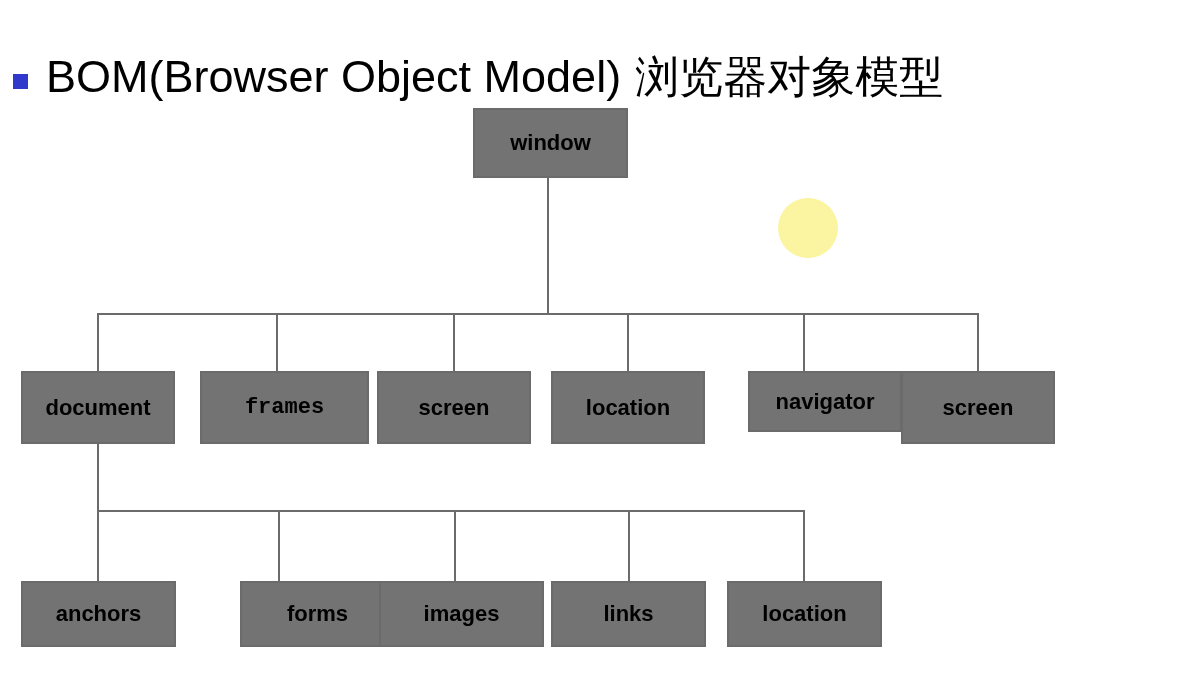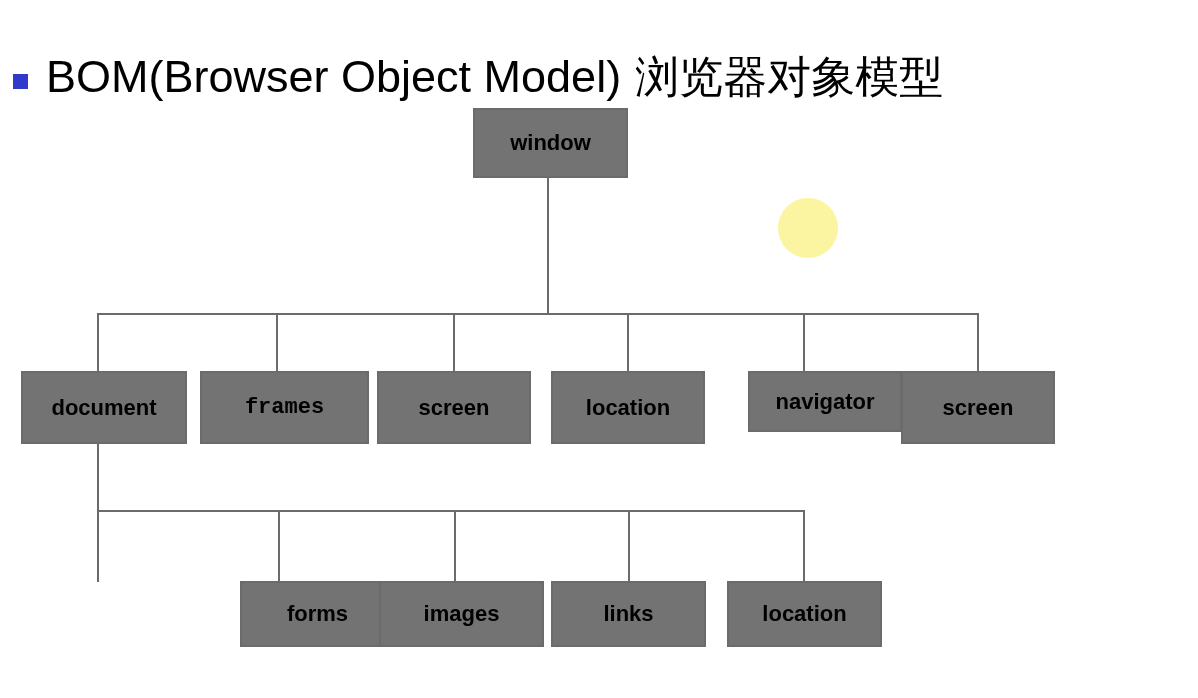--- a/index.html
+++ b/index.html
@@ -112,35 +112,36 @@
 
   <div class="edge h" style="left:98px; top:313px; width:881px;"></div>
 
   <div class="edge v" style="left:97px; top:313px; height:58px;"></div>
   <div class="edge v" style="left:276px; top:313px; height:58px;"></div>
   <div class="edge v" style="left:453px; top:313px; height:58px;"></div>
   <div class="edge v" style="left:627px; top:313px; height:58px;"></div>
   <div class="edge v" style="left:803px; top:313px; height:58px;"></div>
   <div class="edge v" style="left:977px; top:313px; height:58px;"></div>
 
-  <div class="node-box" style="left:21px; top:371px; width:166px; height:73px;">document</div>
+  <div class="node-box" style="left:21px; top:371px; width:154px; height:73px;">document</div>
   <div class="node-box" style="left:200px; top:371px; width:169px; height:73px;font-family:Liberation Mono, monospace;">frames</div>
   <div class="node-box" style="left:377px; top:371px; width:154px; height:73px;">screen</div>
   <div class="node-box" style="left:551px; top:371px; width:154px; height:73px;">location</div>
   <div class="node-box" style="left:748px; top:371px; width:154px; height:61px;">navigator</div>
   <div class="node-box" style="left:901px; top:371px; width:154px; height:73px;">screen</div>
 
   <div class="edge v" style="left:97px; top:444px; height:68px;"></div>
 
   <div class="edge h" style="left:98px; top:510px; width:706px;"></div>
 
   <div class="edge v" style="left:97px; top:510px; height:72px;"></div>
   <div class="edge v" style="left:278px; top:510px; height:72px;"></div>
   <div class="edge v" style="left:454px; top:510px; height:72px;"></div>
   <div class="edge v" style="left:628px; top:510px; height:72px;"></div>
   <div class="edge v" style="left:803px; top:510px; height:72px;"></div>
 
+  <div class="node-box" style="left:21px; top:581px; width:155px; height:66px;">anchors</div>
   <div class="node-box" style="left:202px; top:581px; width:155px; height:66px;margin-left:38px;">forms</div>
   <div class="node-box" style="left:379px; top:581px; width:165px; height:66px;">images</div>
   <div class="node-box" style="left:551px; top:581px; width:155px; height:66px;">links</div>
   <div class="node-box" style="left:727px; top:581px; width:155px; height:66px;">location</div>
 
 </div>
 
 </body></html>

